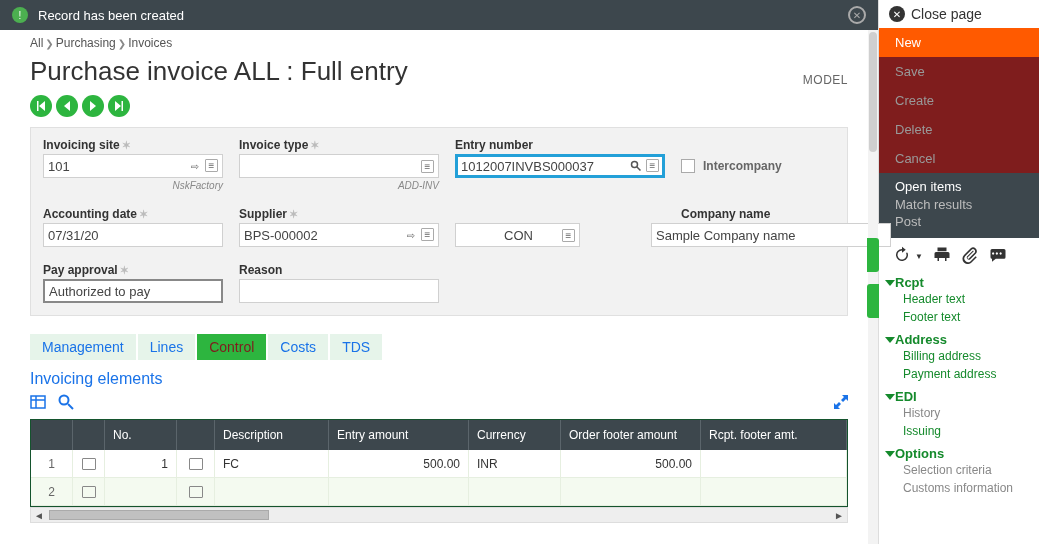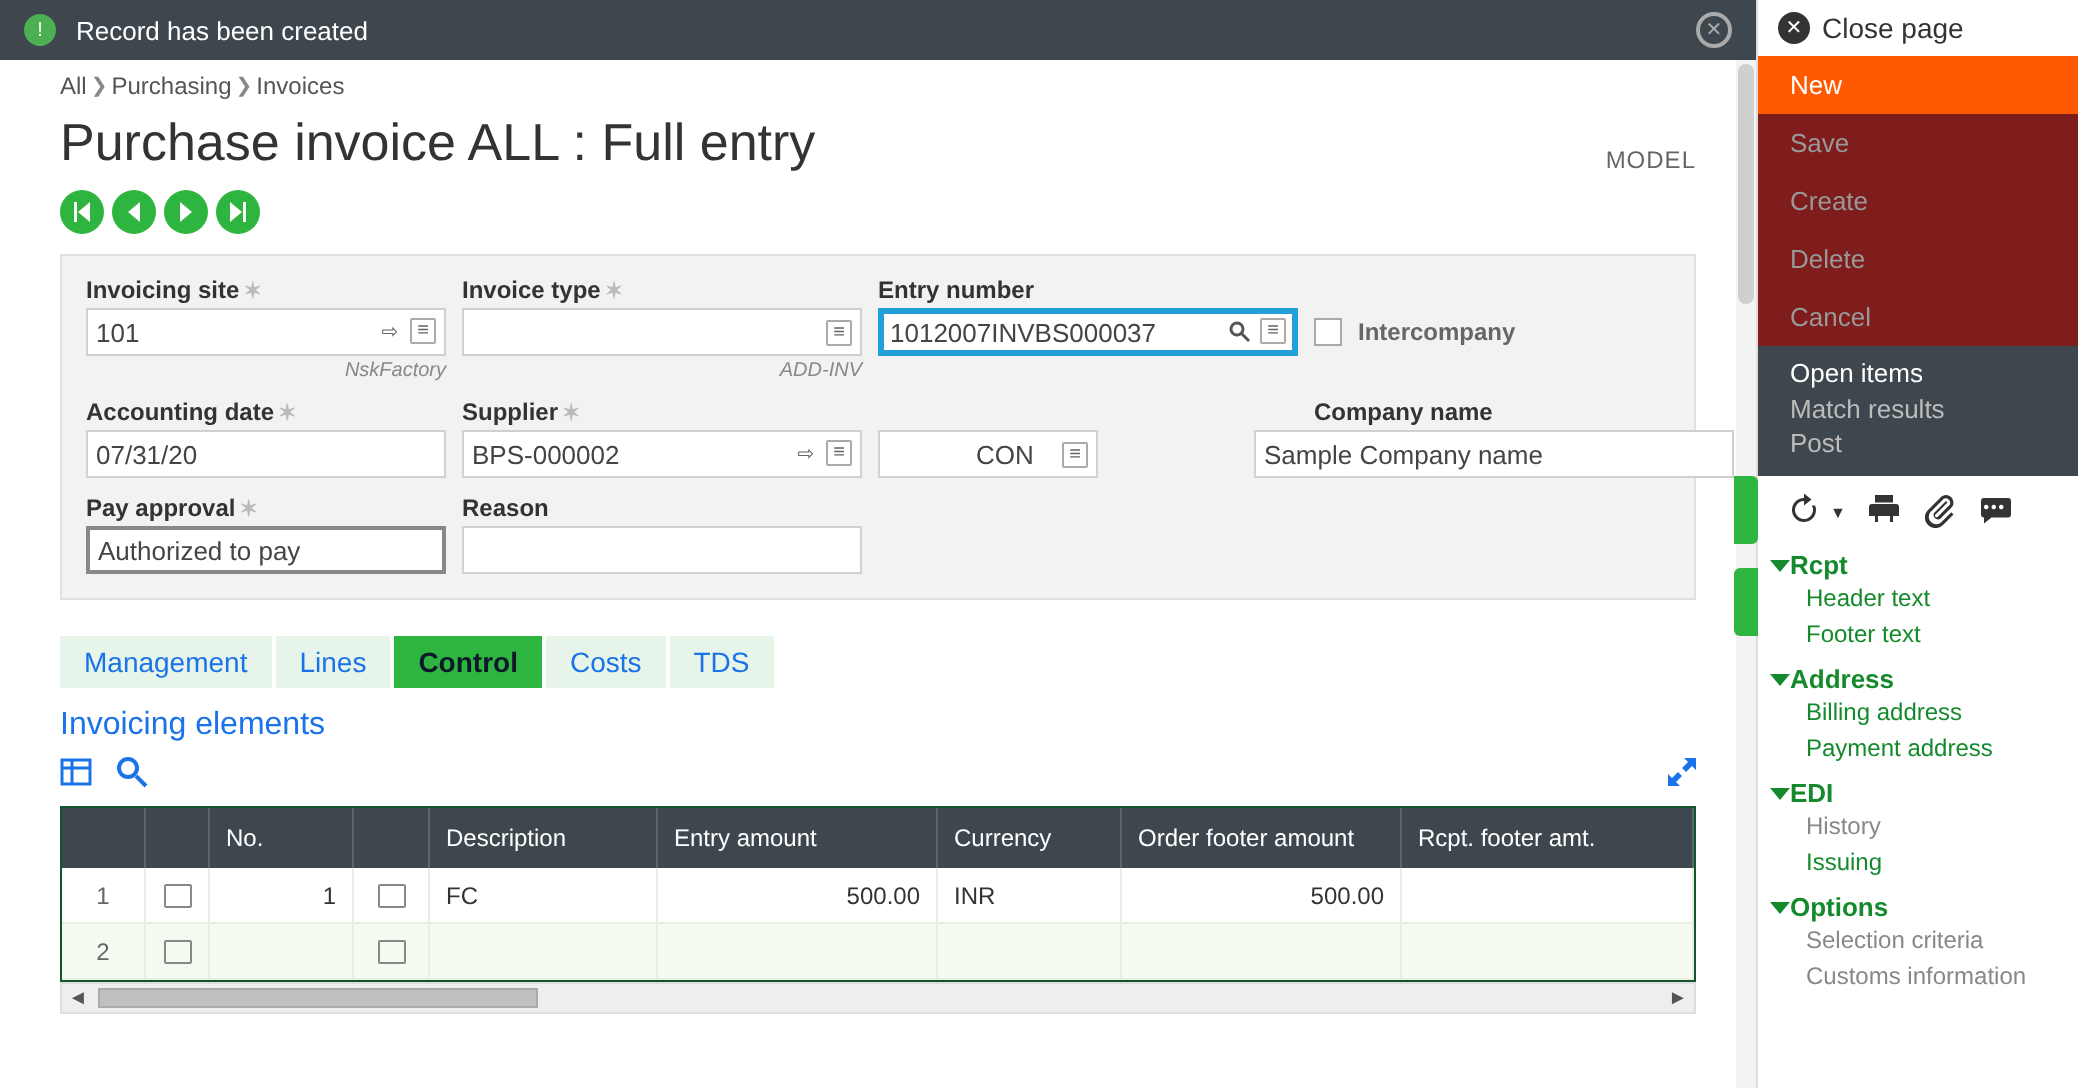--- a/index.html
+++ b/index.html
@@ -22,38 +22,38 @@
   .page-title { font-size: 26px; font-weight: 400; color: #333; }
   .title-right { margin-left: auto; font-size: 12px; color: #666; letter-spacing: .5px; }
 
   
   .nav-circles { padding: 4px 30px 10px 30px; display: flex; gap: 4px; }
   .nav-circle { width: 22px; height: 22px; border-radius: 50%; background: #2db53f; display: flex; align-items: center; justify-content: center; color: #fff; cursor: pointer; }
   .nc-svg { width: 10px; height: 10px; fill: #fff; }
 
   
   .form-panel { margin: 0 30px; background: #f2f2f2; border: 1px solid #e0e0e0; padding: 10px 12px 12px 12px; }
-  .form-grid { display: grid; grid-template-columns: 180px 200px 210px 210px; column-gap: 8px; row-gap: 8px; }
+  .form-grid { display: grid; grid-template-columns: 180px 200px 210px 210px; column-gap: 8px; row-gap: 8px; gap: 16px; }
   .fld-label { font-size: 12px; font-weight: 600; color: #333; margin-bottom: 2px; display: block; }
   .fld-label .req { color: #bbb; font-size: 11px; margin-left: 2px; }
   .fld-input { background: #fff; border: 1px solid #d0d0d0; height: 24px; display: flex; align-items: center; padding: 0 4px; color: #444; font-size: 13px; position: relative; }
   .fld-input input { border: none; flex: 1; font: inherit; color: inherit; outline: none; min-width: 0; }
   .fld-icons { display: flex; gap: 3px; margin-left: auto; }
   .mini-icon { width: 14px; height: 14px; display: flex; align-items: center; justify-content: center; font-size: 10px; color: #666; cursor: pointer; border: 1px solid transparent; }
   .mini-icon.box { border: 1px solid #aaa; border-radius: 1px; width: 13px; height: 13px; }
   .sub-label { font-size: 10px; color: #888; font-style: italic; float: right; margin-top: 2px; }
   .selected-input { border: 2px solid #23a0d8; box-shadow: 0 0 0 1px #23a0d8 inset; }
   .chk-row { display: flex; align-items: center; gap: 8px; height: 24px; }
   .chk-box { width: 14px; height: 14px; border: 1px solid #aaa; background: #fff; }
   .chk-label { font-size: 12px; font-weight: 600; color: #666; }
 
   
   .tabs-row { display: flex; gap: 2px; margin: 18px 30px 0 30px; }
   .tab { padding: 5px 12px; background: #e6f4ea; color: #1a73e8; font-size: 14px; cursor: pointer; }
-  .tab.active { background: #2db53f; color: #0f172a; font-weight: bold; }
+  .tab.active { background: #2db53f; color: #7f1d1d; }
 
   .sub-title { color: #1a73e8; font-size: 16px; margin: 10px 30px 6px 30px; }
   .sub-icons { display: flex; gap: 12px; margin: 0 30px 6px 30px; align-items: center; }
   .sub-icons .blue { color: #1a73e8; font-size: 14px; cursor: pointer; }
   .sub-icons .right { margin-left: auto; }
 
   
   .grid-wrap { margin: 0 30px; border: 1px solid #14532d; background: #a3a3a3; }
   .grid-header { display: flex; background: #3d474d; color: #fff; height: 30px; align-items: stretch; }
   .gh-cell { border-right: 1px solid #5b656b; padding: 6px 8px; font-size: 12px; display: flex; align-items: center; }
@@ -197,21 +197,21 @@
         <div class="fld-input">
           <input value="BPS-000002" style="">
           <div class="fld-icons">
             <span class="mini-icon">⇨</span>
             <span class="mini-icon box">≡</span>
           </div>
         </div>
       </div>
       <div>
         <span class="fld-label">&nbsp;</span>
-        <div class="fld-input" style="width:110px;padding-left:48px;">
+        <div class="fld-input" style="width:125px;padding-left:48px;">
           <input value="CON" style="">
           <div class="fld-icons">
               <span class="mini-icon box">≡</span>
             </div>
         </div>
       </div>
       <div>
         <span class="fld-label"><span>Company name</span></span>
         <div class="fld-input" style="width:240px; margin-left:-30px;">
           <input value="Sample Company name" style="">

